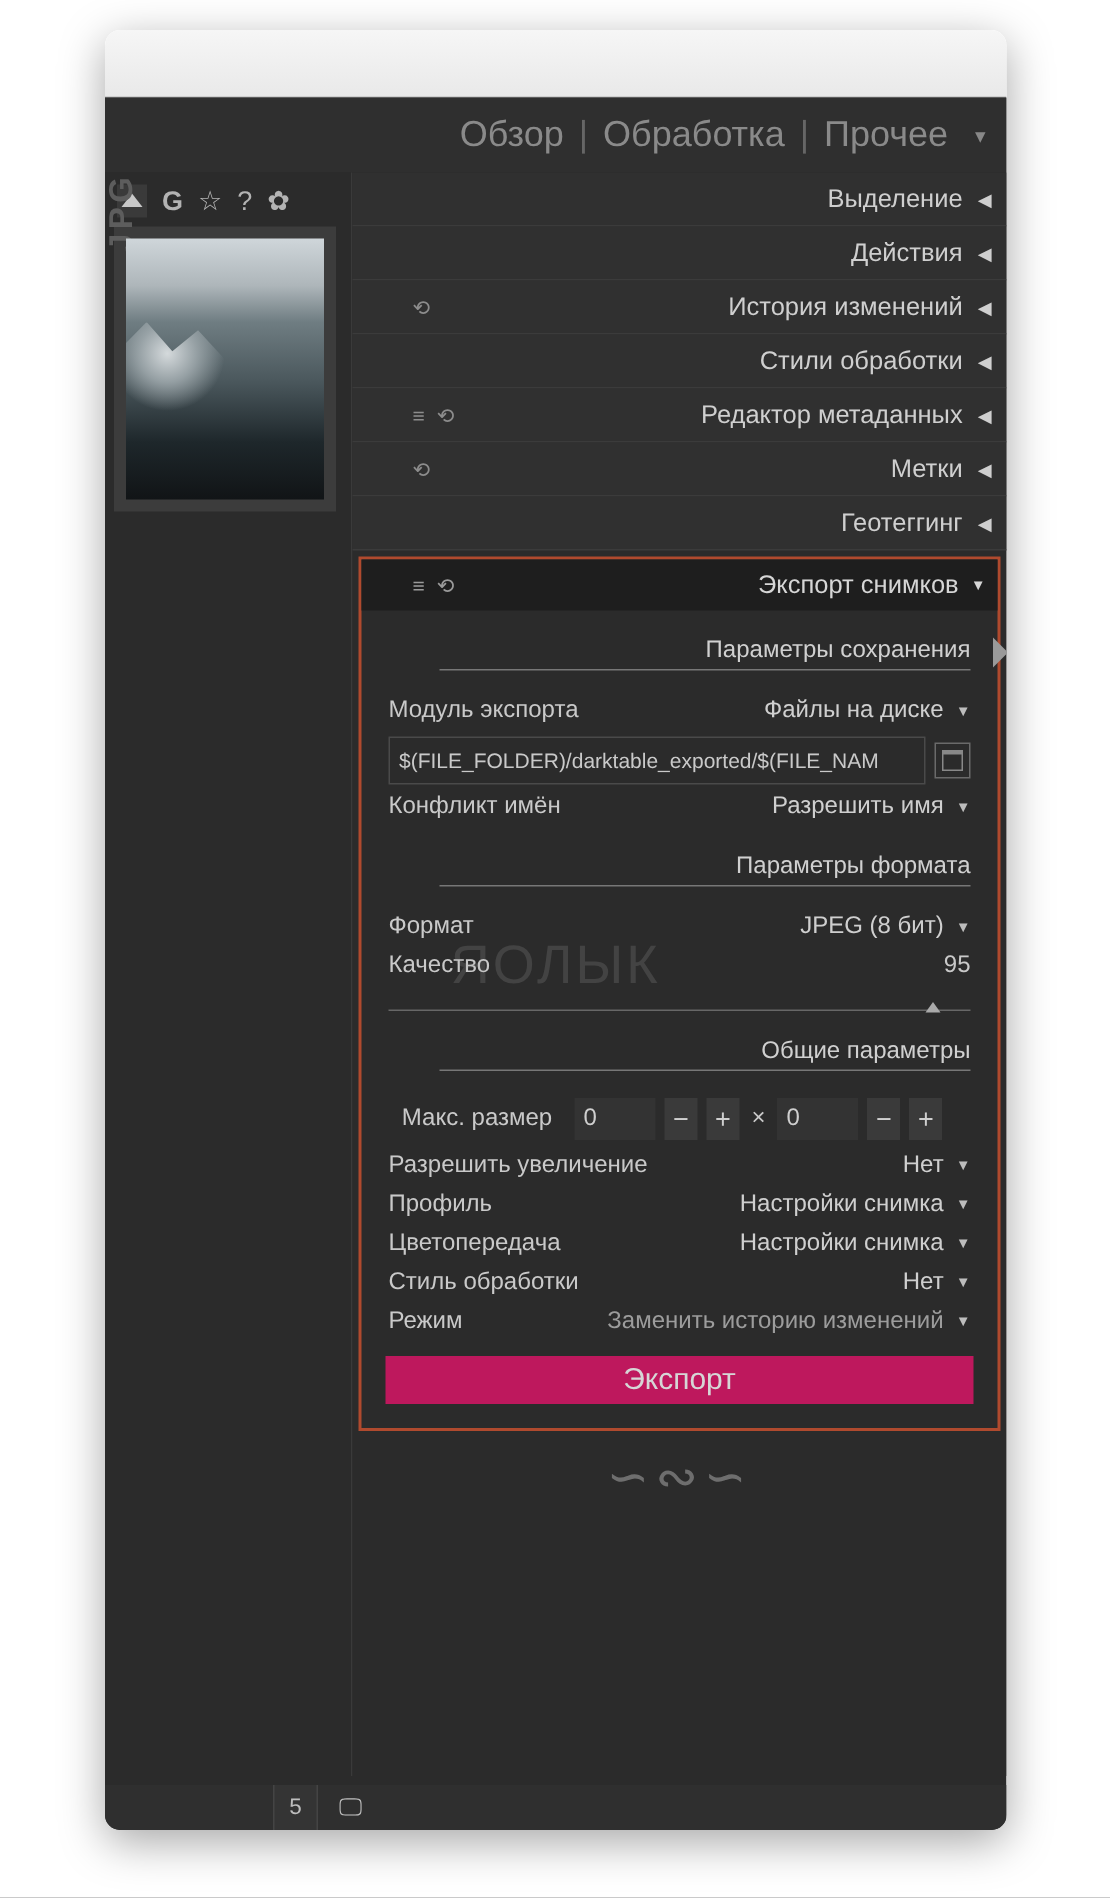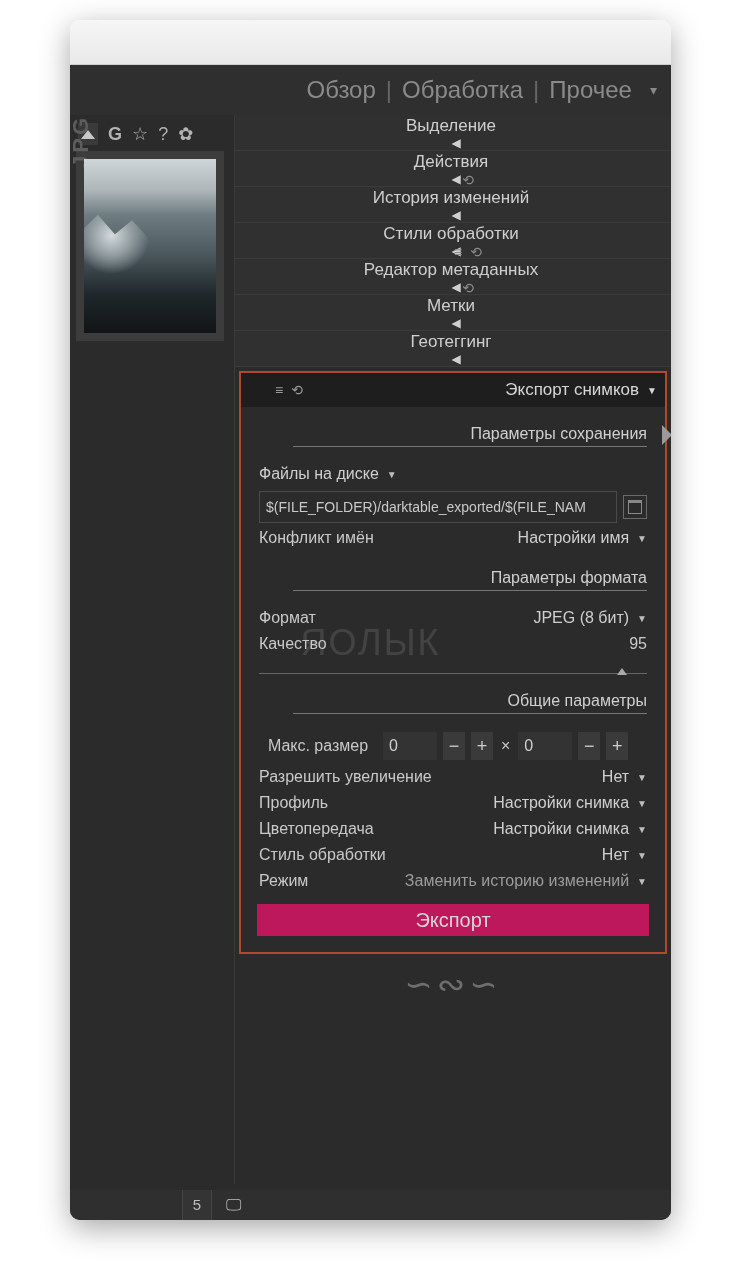--- a/index.html
+++ b/index.html
@@ -15,21 +15,21 @@
   .left-col { width:165px; background:#2b2b2b; padding: 6px; border-right:1px solid #3a3a3a; }
   .left-top { display:flex; align-items:center; gap:10px; height:26px; padding-left:2px; color:#aaa; }
   .left-top .tri { width:0; height:0; border-left:7px solid transparent; border-right:7px solid transparent; border-bottom:9px solid #c8c8c8; display:inline-block; background:#3a3a3a; padding:0; }
   .left-top .icon { font-size:18px; color:#b3b3b3; cursor:pointer; }
   .thumb-wrap { margin-top:4px; width:148px; height:190px; background:#3c3c3c; padding:8px; }
   .thumb { width:100%; height:100%; background: linear-gradient(180deg,#cfd6da 0%, #aeb6ba 18%, #6f7d82 32%, #4a575c 55%, #1e272b 78%, #111416 100%); position:relative; }
   .thumb:before { content:""; position:absolute; left:0; top:32%; right:48%; height:40%; background: radial-gradient(circle at 40% 30%, #e2e6e8 0%, #9da7ab 30%, transparent 60%); clip-path: polygon(0 100%, 0 20%, 20% 0, 45% 28%, 70% 8%, 100% 40%, 100% 100%); opacity:.9;}
   .jpg-badge { position:absolute; left:-2px; top:0; writing-mode: vertical-rl; transform: rotate(180deg); font-weight:700; font-size:22px; color:#5d5d5d; letter-spacing:3px; }
   .right-panel { flex:1; position:relative; background:#2b2b2b; }
   .expand-handle { position:absolute; right:-1px; top:310px; width:0; height:0; border-top:10px solid transparent; border-bottom:10px solid transparent; border-left:10px solid #9a9a9a; }
-  .section-row { display:flex; align-items:center; justify-content:flex-end; height:36px; padding: 0 10px 0 6px; border-bottom:1px solid #3b3b3b; background:#303030; font-size:17px; color:#cfcfcf; cursor:pointer;flex-direction:column; }
+  .section-row { display:flex; align-items:center; justify-content:flex-end; height:36px; padding: 0 10px 0 6px; border-bottom:1px solid #3b3b3b; background:#303030; font-size:17px; color:#cfcfcf; cursor:pointer; }
   .section-row .icons-left { flex:1; display:flex; align-items:center; gap:8px; padding-left:34px; color:#8c8c8c; font-size:14px; }
   .section-row .title { white-space:nowrap; }
   .section-row .caret { margin-left:10px; font-size:12px; }
   .export-group { border: 2px solid #b04a2e; margin: 4px 4px 0 4px; background:#2b2b2b; }
   .export-head { display:flex; align-items:center; height:34px; padding:0 8px; background:#1e1e1e; color:#d6d6d6; font-size:17px; }
   .export-head .hl { display:flex; gap:8px; align-items:center; color:#9a9a9a; font-size:14px; padding-left:26px; }
   .export-head .spacer { flex:1; }
   .export-head .caretd { margin-left:8px; font-size:10px; }
   .sub-title { text-align:right; color:#d0d0d0; font-size:16px; border-bottom:1px solid #777; margin: 18px 18px 14px 52px; padding-bottom:3px; }
   .field-row { display:flex; align-items:center; padding: 4px 18px; font-size:16px; color:#c9c9c9; }
@@ -140,30 +140,31 @@
               <span>⟲</span>
             </div>
             <div class="spacer"></div>
             <span>Экспорт снимков</span>
             <span class="caretd">▼</span>
           </div>
 
           <div class="sub-title">Параметры сохранения</div>
 
           <div class="field-row">
+            <span class="lbl">Модуль экспорта</span>
             <span class="val">Файлы на диске</span>
             <span class="dd">▼</span>
           </div>
           <div class="path-row">
             <input class="path-input" value="$(FILE_FOLDER)/darktable_exported/$(FILE_NAM" style="">
             <button class="path-btn"></button>
           </div>
           <div class="field-row">
             <span class="lbl">Конфликт имён</span>
-            <span class="val">Настройки имя</span>
+            <span class="val">Разрешить имя</span>
             <span class="dd">▼</span>
           </div>
 
           <div class="sub-title">Параметры формата</div>
 
           <div class="field-row">
             <span class="lbl">Формат</span>
             <span class="val">JPEG (8 бит)</span>
             <span class="dd">▼</span>
           </div>

